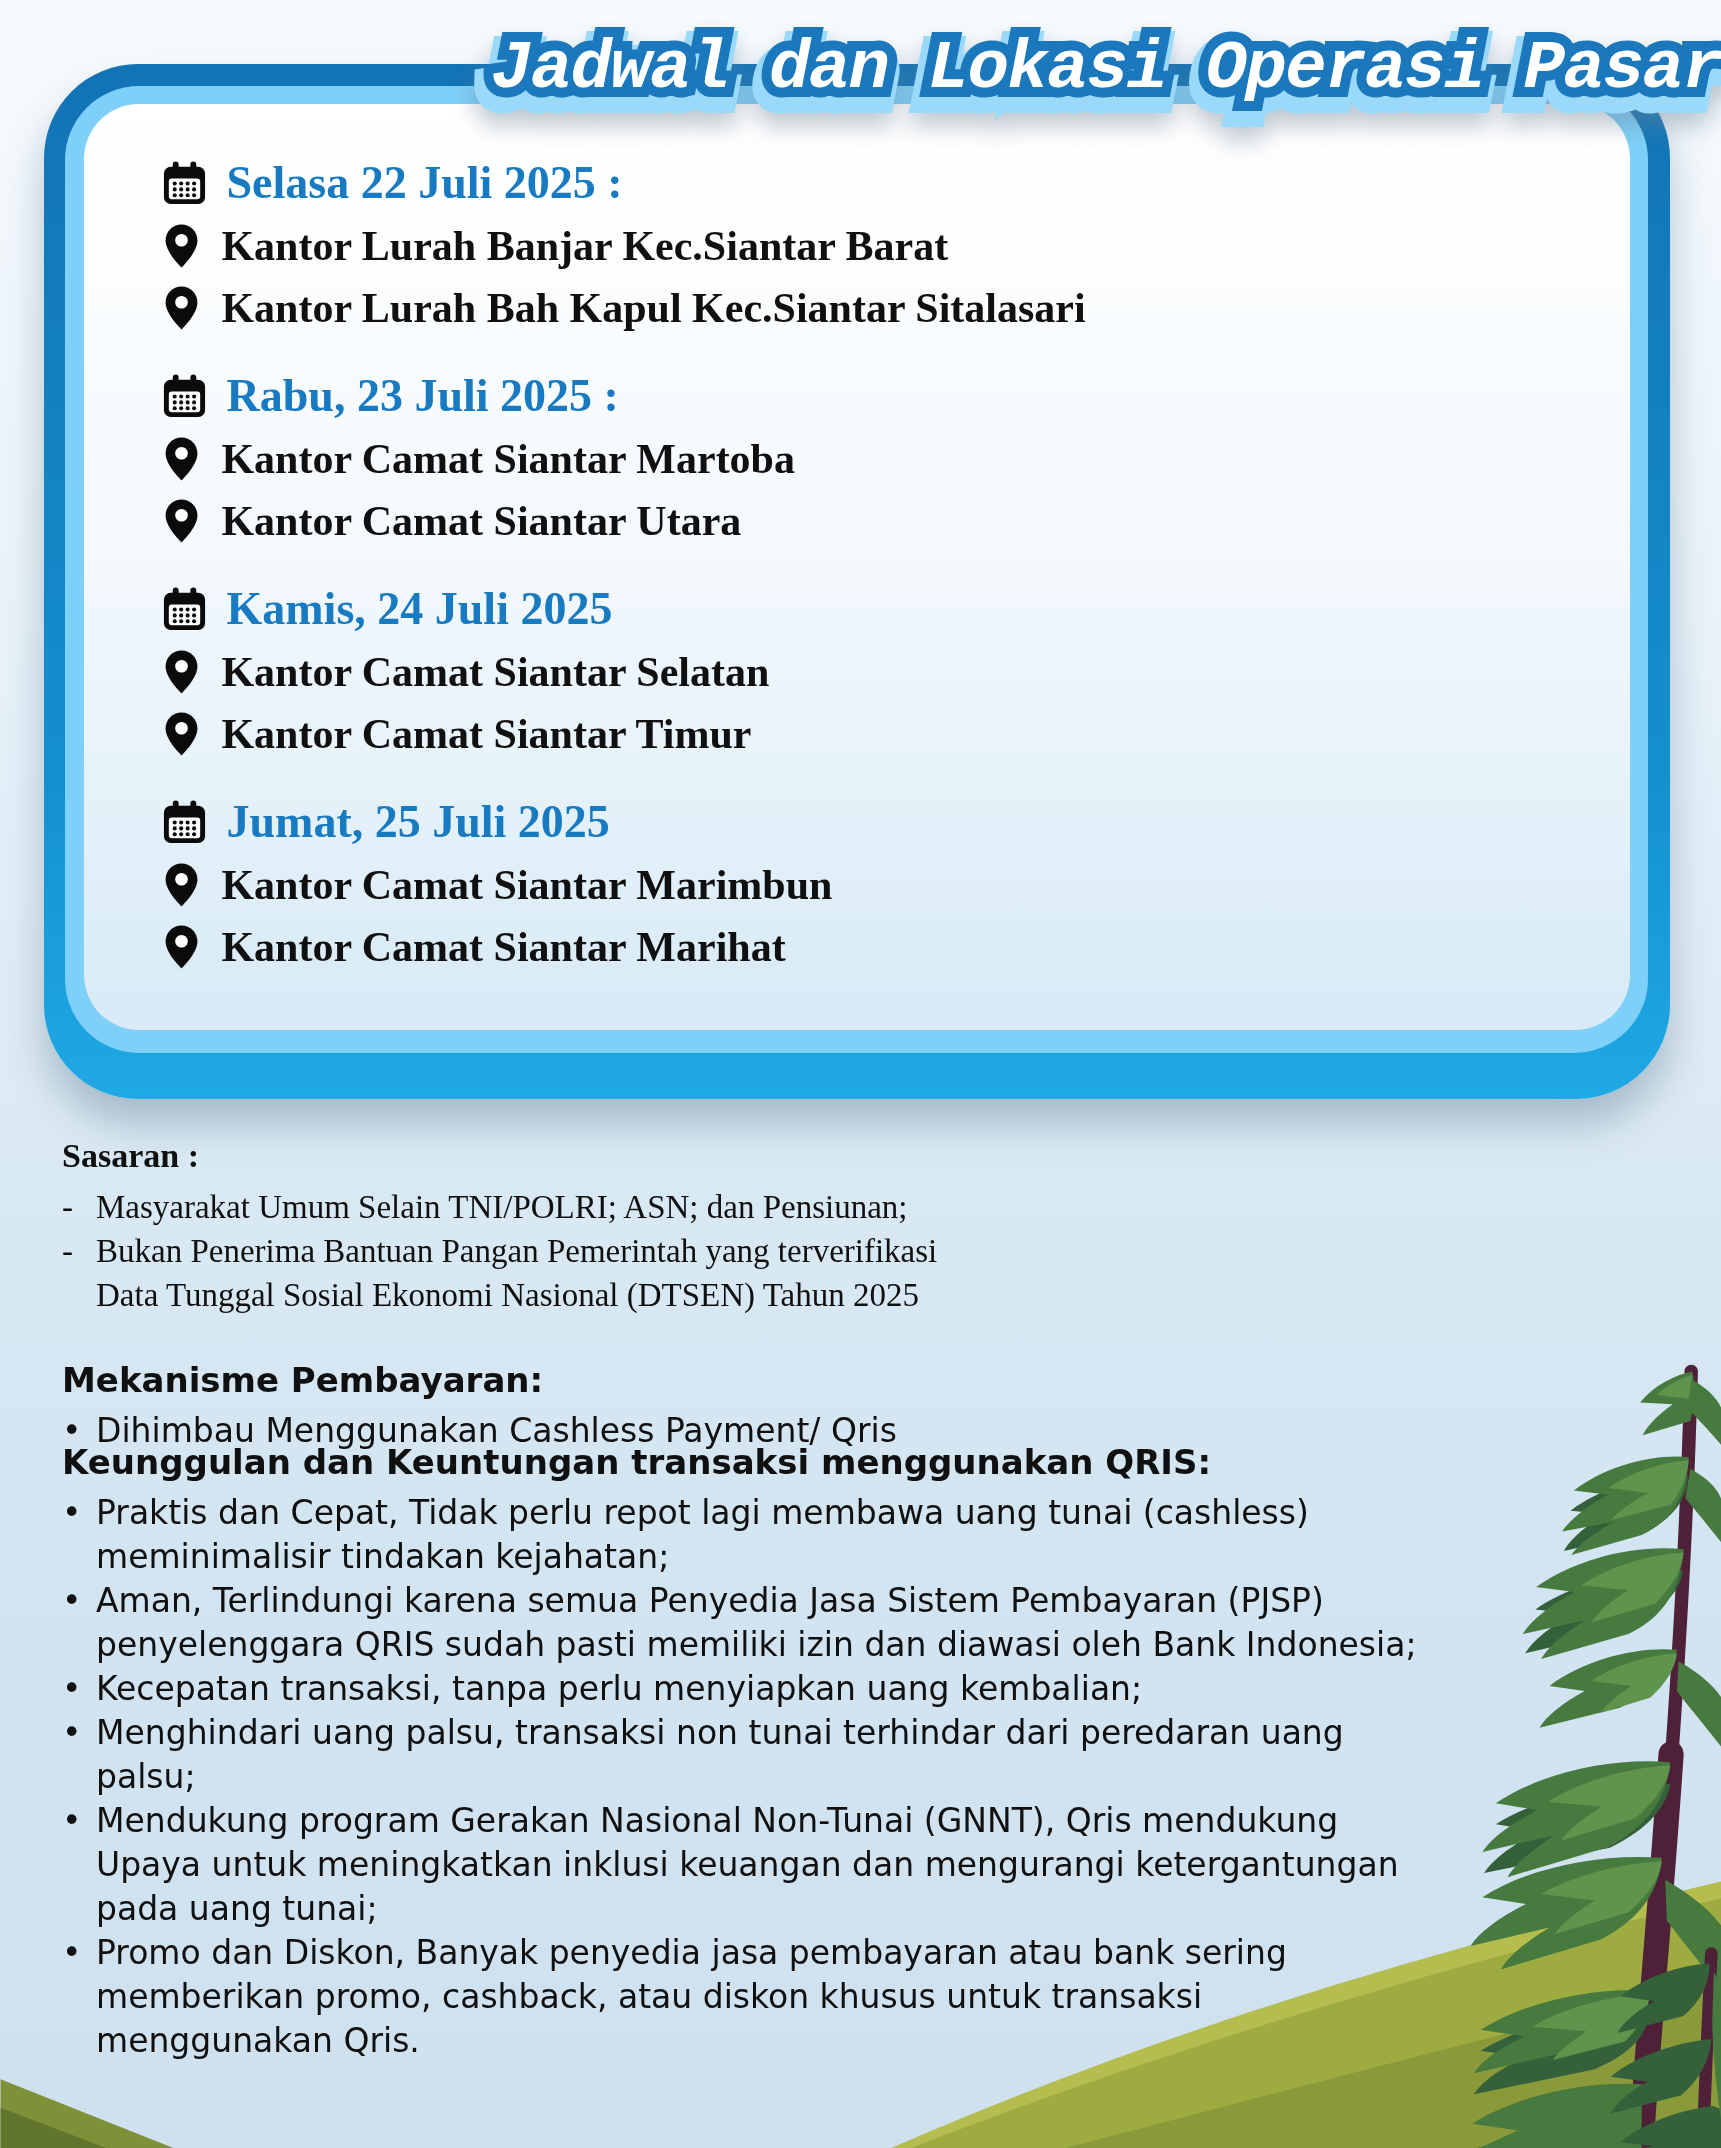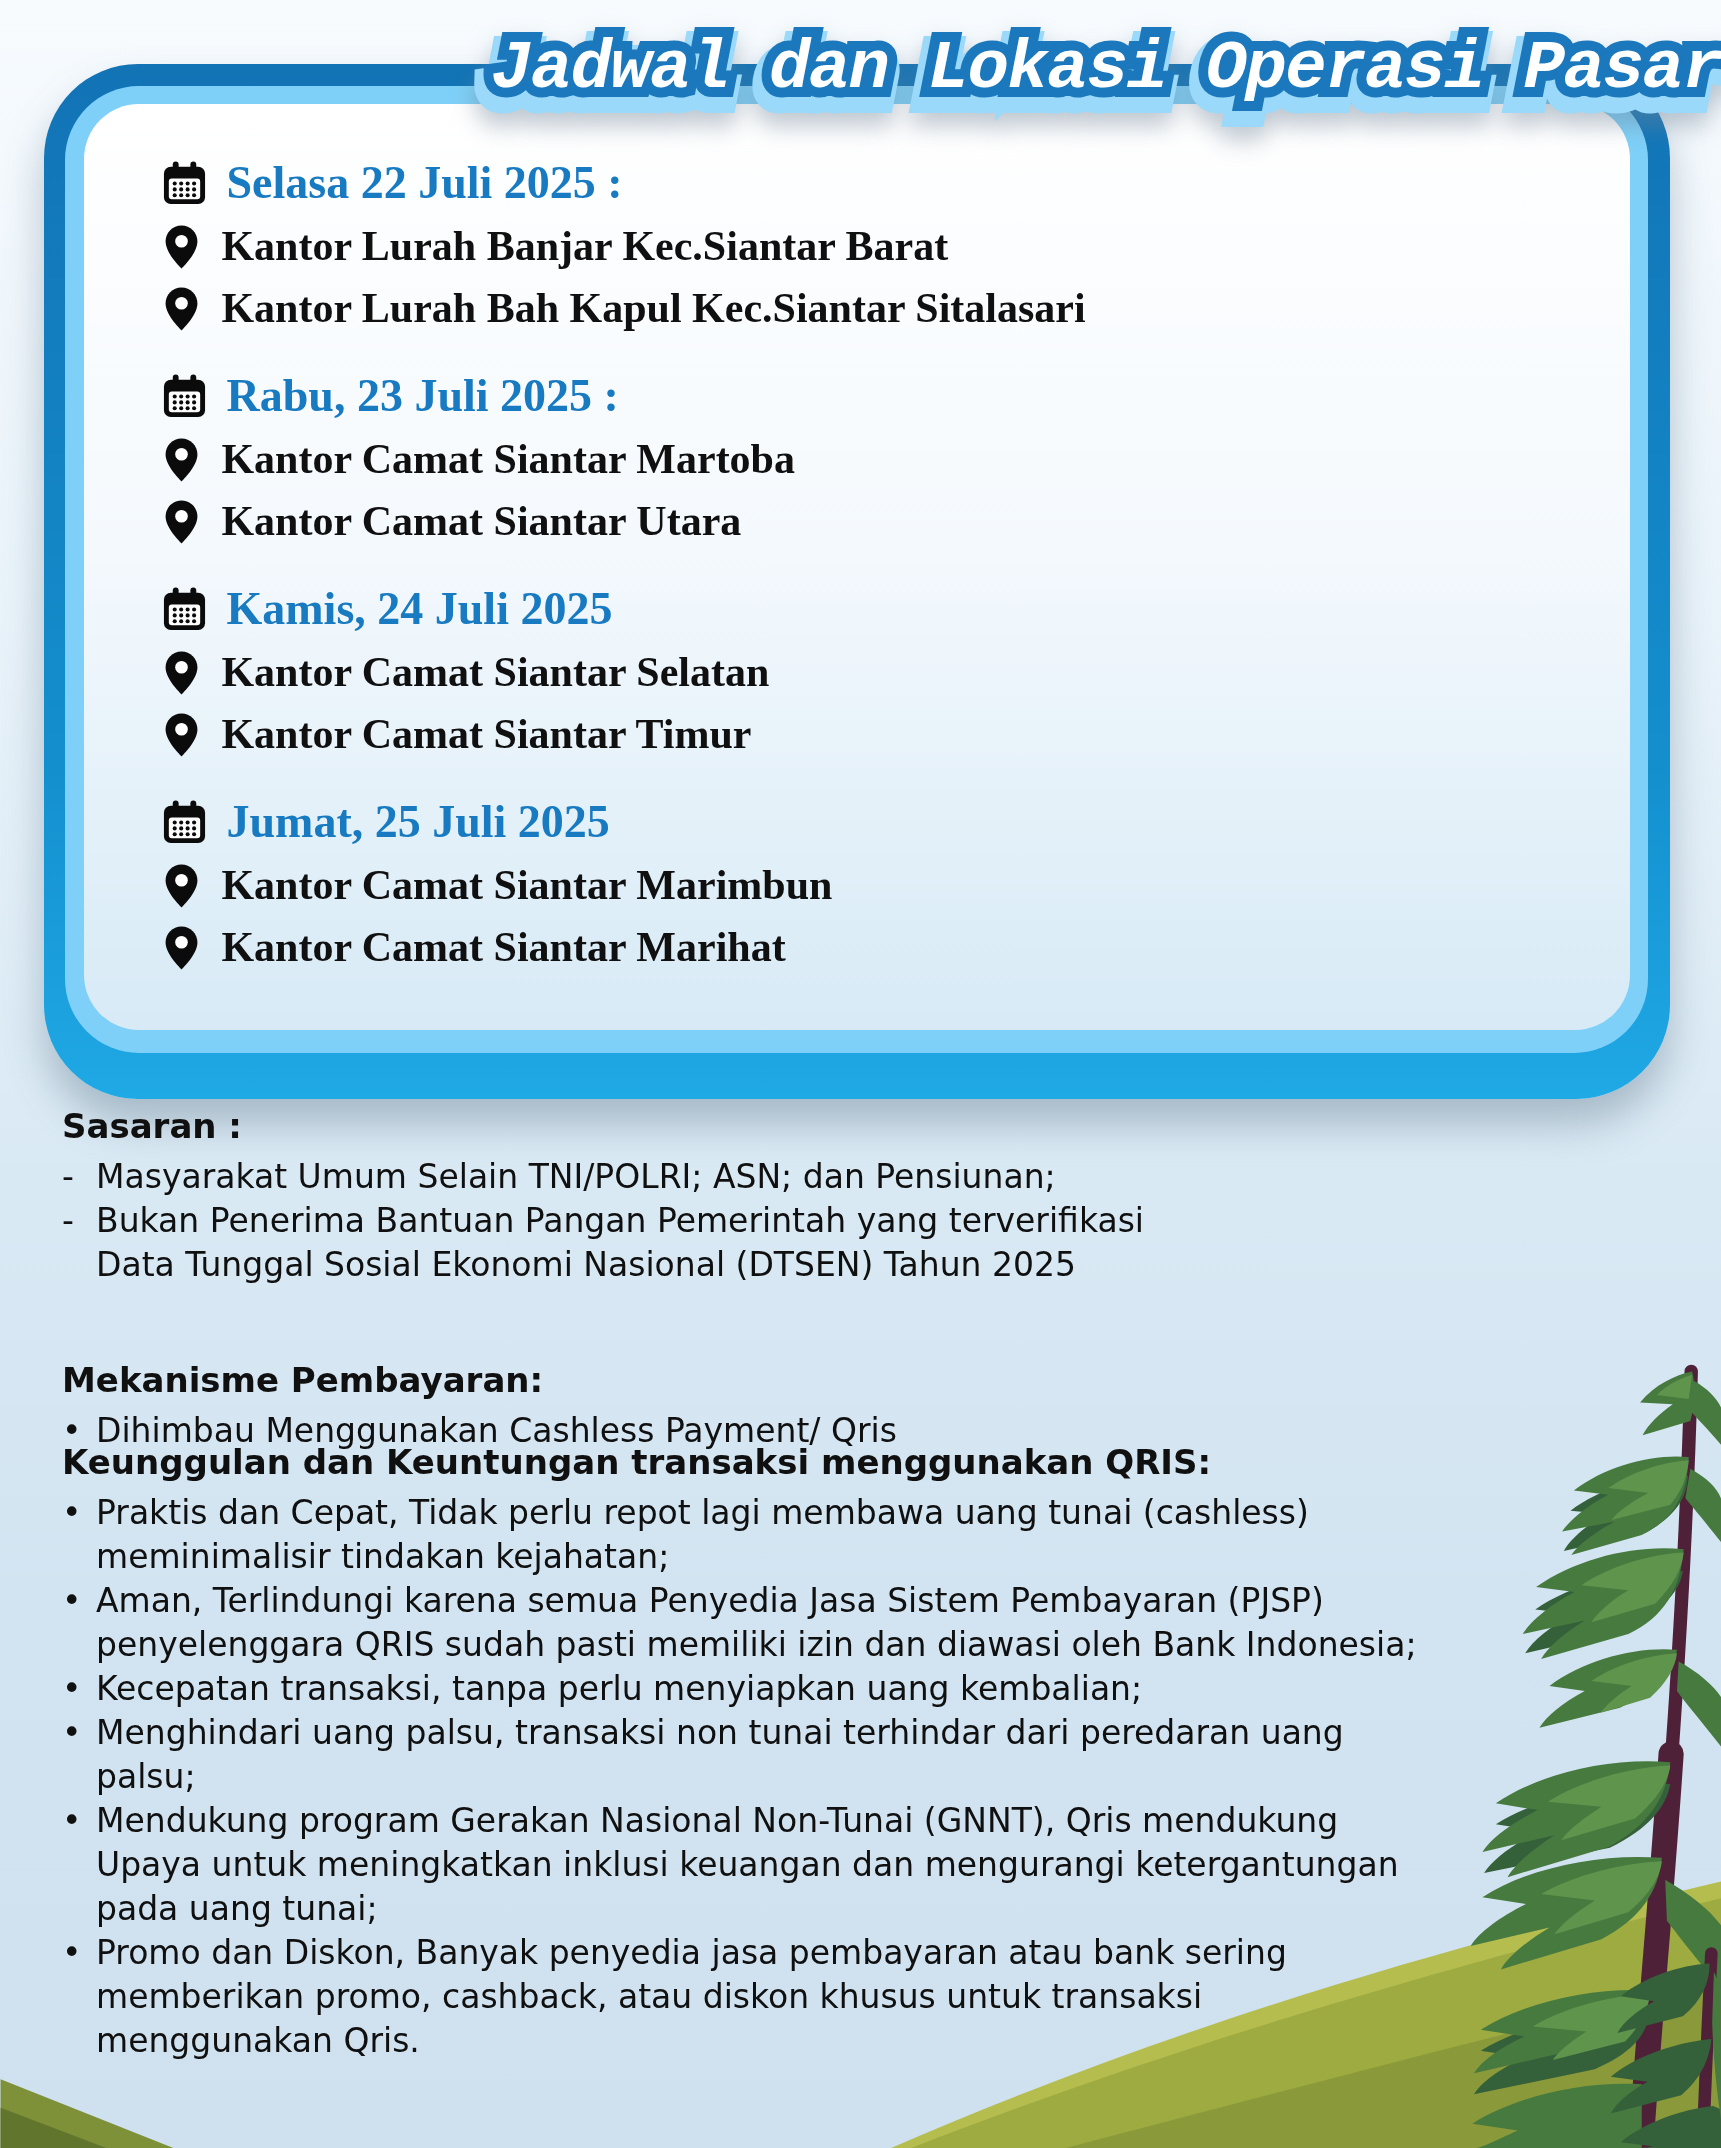--- a/index.html
+++ b/index.html
@@ -39,21 +39,21 @@
     display:flex;flex-direction:column;gap:39px;
     font-family:Liberation Serif, serif;
   }
   .entry{display:flex;flex-direction:column;}
   .date-row{display:flex;align-items:center;gap:18.5px;}
   .date-row svg{width:47px;height:47px;flex:none;}
   .date-text{
     font-size:46px;font-weight:bold;color:var(--accent-blue,#187ac1);
     letter-spacing:0px;line-height:50px;white-space:nowrap;
   }
-  .loc-row{display:flex;align-items:center;gap:22px;margin-top:15px;margin-left:3.4px;}
+  .loc-row{display:flex;gap:22px;margin-top:15px;margin-left:3.4px;}
   .loc-row svg{width:35px;height:46px;flex:none;}
   .loc-text{
     font-size:42px;font-weight:bold;color:var(--text-dark,#101010);
     line-height:47px;white-space:nowrap;
   }
 
   
   .title-wrap{
     position:absolute;left:0;top:11.7px;width:100%;height:143px;
     text-align:right;
@@ -77,21 +77,21 @@
   
   .section{
     position:absolute;left:62px;width:1603px;
     color:var(--text-dark,#101010);
     font-size:33px;line-height:44px;
   }
   .section-heading{font-weight:bold;font-size:34px;margin-bottom:6.7px;}
   .line-row{display:flex;}
   .line-row .b{width:34px;flex:none;}
   .line-row .t{white-space:nowrap;}
-  #sasaran{top:1104px;}
+  #sasaran{top:1134px;font-family:Liberation Serif, serif;}
   #mekanisme{top:1358px;}
   #keunggulan{top:1440px;}
 
   
   .decor{position:absolute;left:0;bottom:0;width:1722px;height:847px;}
   .hl{fill:var(--hill-light,#b6bd4f);}
   .hm{fill:var(--hill-main,#9dab41);}
   .hd{fill:var(--hill-dark,#8a9a3a);}
   .cwl{fill:var(--corner-hill,#7e9038);}
   .cwd{fill:var(--corner-hill-dark,#62752c);}

